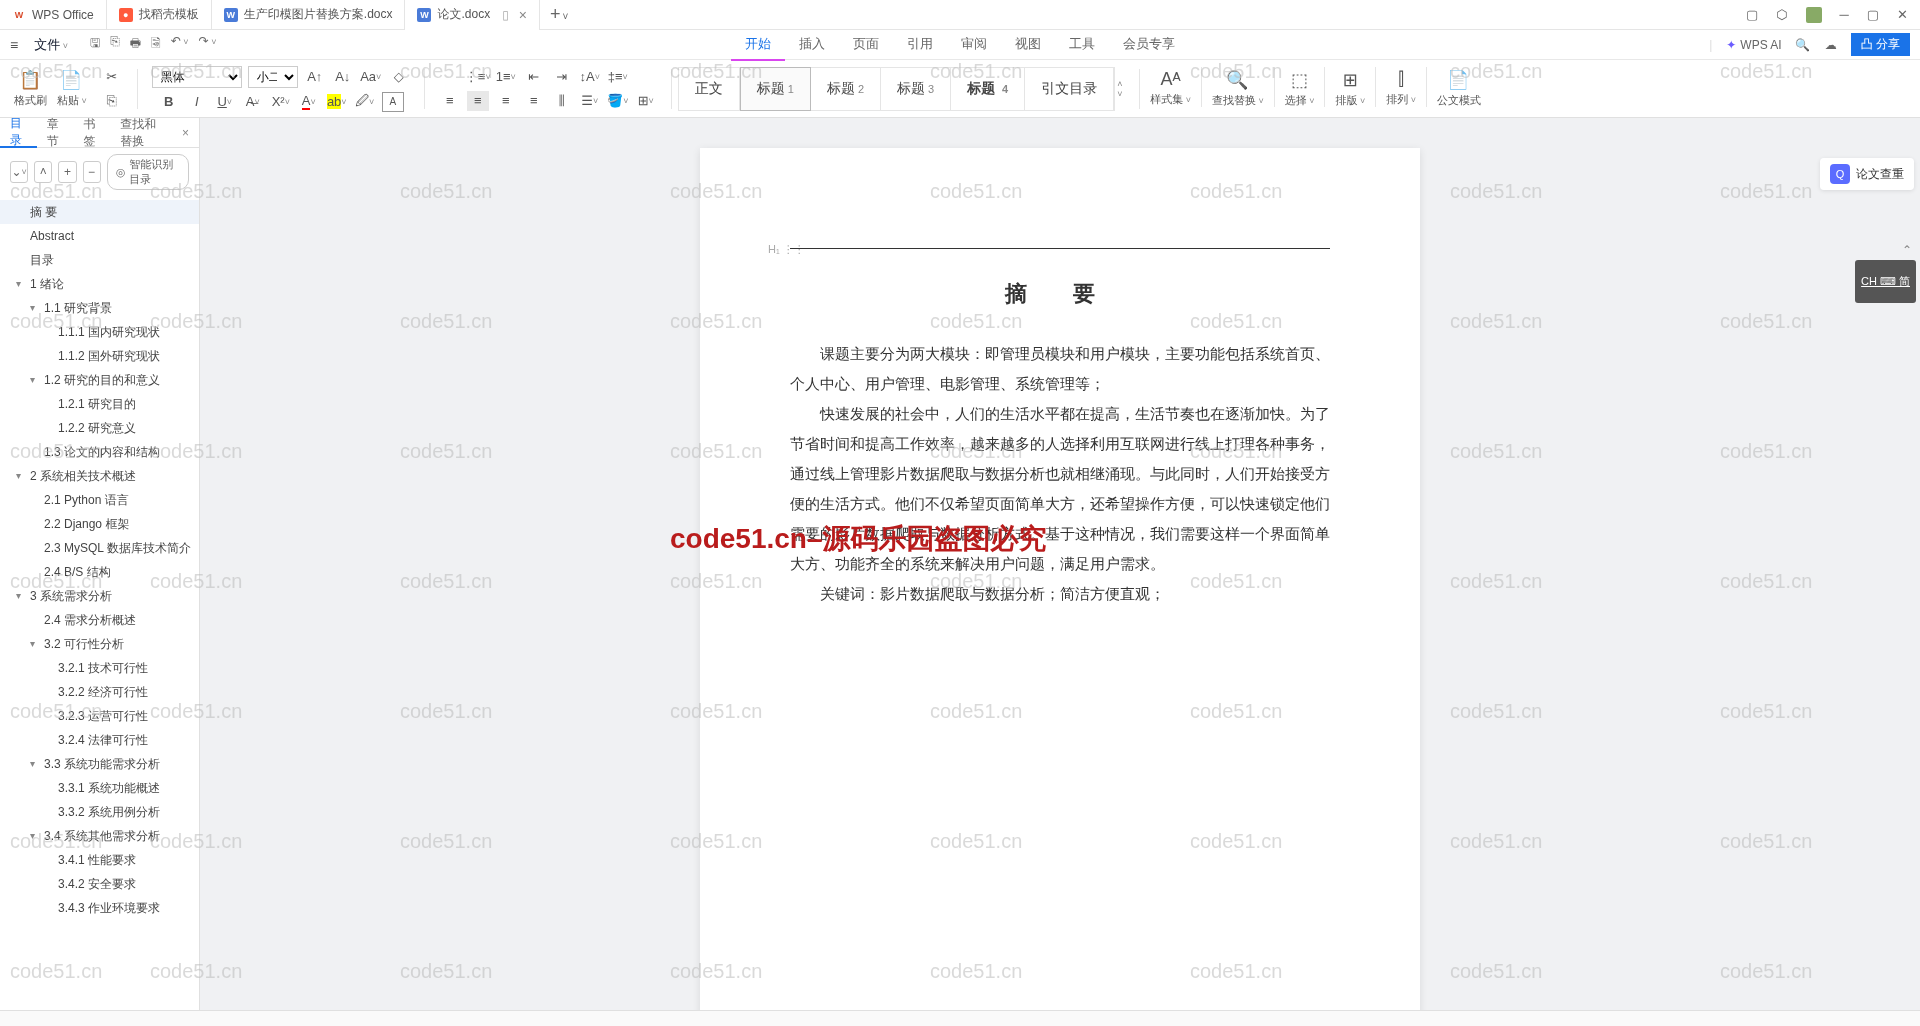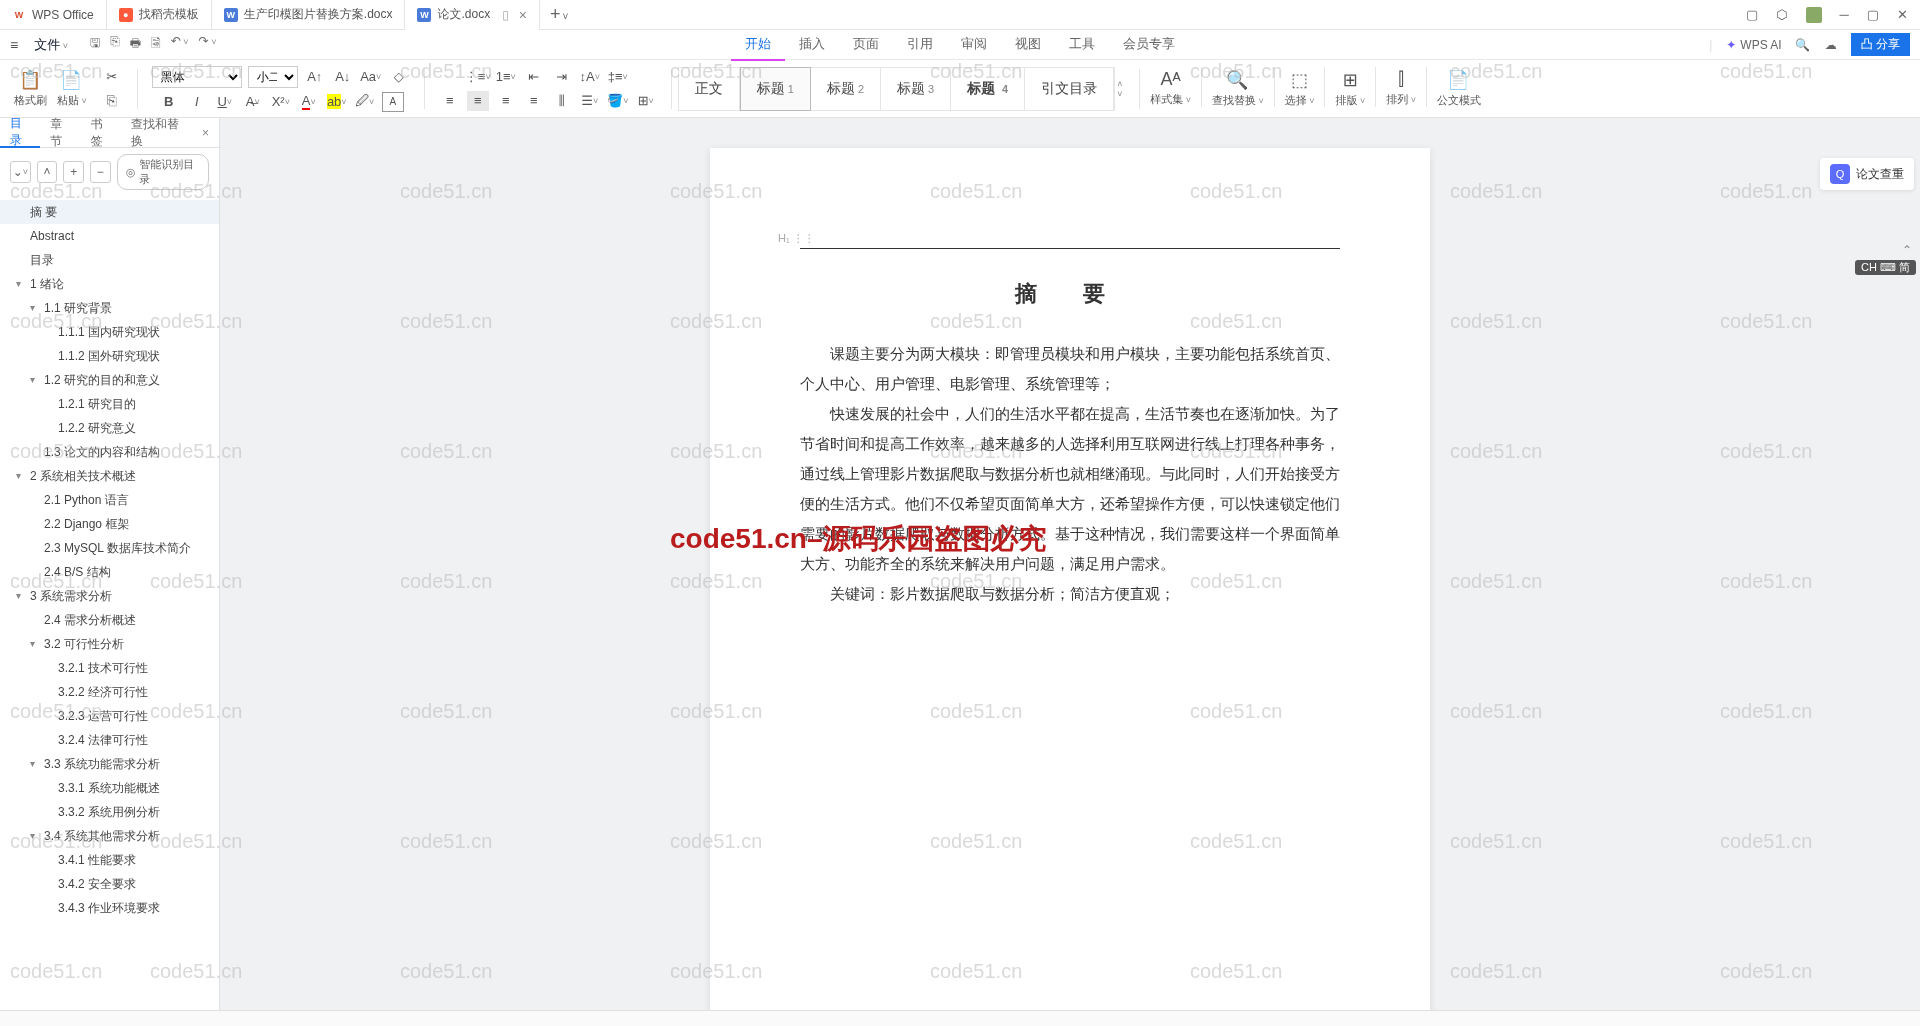--- a/index.html
+++ b/index.html
@@ -36,50 +36,50 @@
 .font-select { border:1px solid #ccc; height:22px; padding:0 4px; font-size:12px; background:#fff; }
 .font-name { width:90px; }
 .font-size { width:50px; }
 .sep { width:1px; height:40px; background:#e5e5e5; margin:0 4px; }
 .style-gallery { display:flex; gap:0; align-items:center; border:1px solid #e5e5e5; height:44px; }
 .style-item { padding:0 16px; height:44px; display:flex; align-items:center; font-size:14px; cursor:pointer; border-right:1px solid #e5e5e5; color:#444; }
 .style-item.active { border:1px solid #bbb; background:#fafafa; }
 .style-item .num { font-size:11px; margin-left:3px; color:#888; }
 .style-more { width:16px; display:flex; flex-direction:column; font-size:9px; color:#888; }
 .main { position:absolute; top:118px; bottom:16px; left:0; right:0; display:flex; }
-.sidebar { width:220px; background:#fff; border-right:1px solid #e0e0e0; display:flex; flex-direction:column; }
+.sidebar { width:200px; background:#fff; border-right:1px solid #e0e0e0; display:flex; flex-direction:column; }
 .side-tabs { display:flex; border-bottom:1px solid #e0e0e0; height:30px; align-items:center; }
 .side-tab { padding:0 10px; font-size:12px; color:#666; cursor:pointer; height:30px; display:flex; align-items:center; }
 .side-tab.active { color:#1a73e8; border-bottom:2px solid #1a73e8; }
 .side-close { margin-left:auto; padding:0 10px; color:#888; cursor:pointer; }
 .side-tools { display:flex; gap:6px; padding:6px 10px; align-items:center; }
 .side-tool-btn { width:22px; height:22px; border:1px solid #ccc; border-radius:3px; display:flex; align-items:center; justify-content:center; color:#666; cursor:pointer; font-size:12px; background:#fff; }
 .smart-btn { margin-left:auto; border:1px solid #ccc; border-radius:10px; padding:2px 8px; font-size:11px; color:#666; cursor:pointer; display:flex; align-items:center; gap:4px; }
 .toc { flex:1; overflow-y:auto; padding:4px 0; }
 .toc-item { padding:4px 10px 4px 30px; font-size:12px; color:#444; cursor:pointer; line-height:16px; white-space:nowrap; overflow:hidden; }
 .toc-item.l0 { padding-left:30px; background:#eef3fa; }
 .toc-item.l1 { padding-left:30px; }
 .toc-item.l2 { padding-left:44px; }
 .toc-item.l3 { padding-left:58px; }
 .toc-exp { position:absolute; margin-left:-14px; color:#888; font-size:10px; }
 .doc-area { flex:1; background:#f0f1f3; overflow:auto; position:relative; }
 .page { width:720px; min-height:900px; background:#fff; margin:30px auto; box-shadow:0 2px 8px rgba(0,0,0,0.1); padding:100px 90px 60px 90px; position:relative; }
 .page-hr { border:none; border-top:1px solid #333; margin-bottom:30px; }
 .doc-title { font-size:22px; font-weight:bold; text-align:center; margin-bottom:30px; letter-spacing:20px; font-family:SimHei,sans-serif; }
 .doc-body { font-size:15px; line-height:2.0; font-family:SimSun,serif; text-align:justify; }
 .doc-body p { text-indent:2em; margin-bottom:0; }
-.h-indicator { position:absolute; left:68px; top:84px; color:#aaa; font-size:11px; display:flex; gap:4px; align-items:center; }
+.h-indicator { position:absolute; left:68px; top:95px; color:#aaa; font-size:11px; display:flex; gap:4px; align-items:center; }
 .right-panel { position:absolute; right:6px; top:158px; display:flex; flex-direction:column; gap:8px; }
 .paper-check { display:flex; align-items:center; gap:6px; background:#fff; padding:6px 10px; border-radius:4px; box-shadow:0 1px 4px rgba(0,0,0,0.1); cursor:pointer; }
 .paper-check-icon { width:20px; height:20px; background:#5b6cff; border-radius:4px; display:flex; align-items:center; justify-content:center; color:#fff; font-size:11px; }
 .ruler-toggle { position:absolute; right:8px; top:125px; color:#888; cursor:pointer; }
 .watermark { position:absolute; color:#bbb; font-size:20px; pointer-events:none; opacity:0.55; }
 .wm-red { position:absolute; color:#b91c1c; font-size:28px; font-weight:bold; pointer-events:none; z-index:5; }
 .statusbar { position:absolute; bottom:0; left:0; right:0; height:16px; background:#fafafa; border-top:1px solid #e0e0e0; font-size:11px; color:#888; display:flex; align-items:center; padding:0 10px; }
-.ime-badge { position:absolute; right:4px; top:260px; background:#555; color:#fff; font-size:11px; padding:0 6px; border-radius:3px; }
+.ime-badge { position:absolute; right:4px; top:260px; background:#555; color:#fff; font-size:11px; padding:14px 6px; border-radius:3px;text-decoration:underline; }
 .dd::after { content:" ˅"; font-size:9px; color:#888; }
 </style>
 </head>
 <body>
 
 <div class="titlebar">
   <div id="tabs-host" style="display:flex">
       <div class="tab">
         <span class="tab-icon" style="background:#fff;color:#d94b2b">W</span>
         <span class="tab-title">WPS Office</span>

